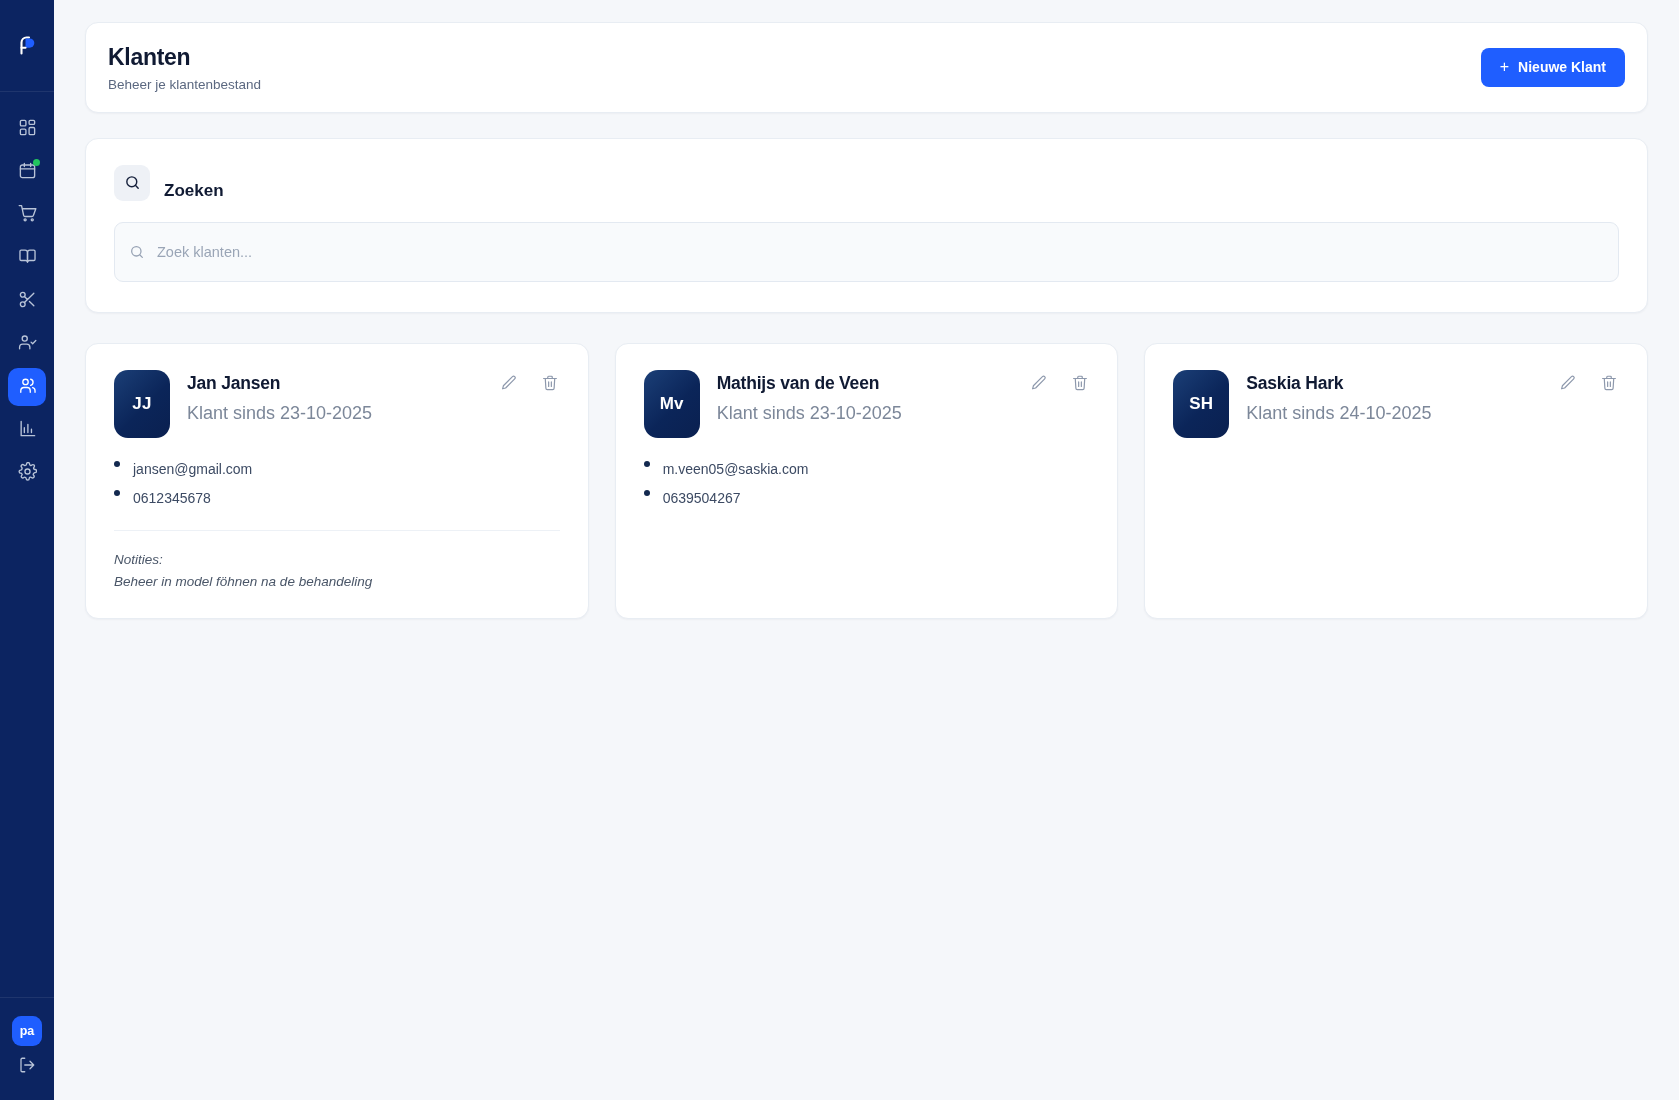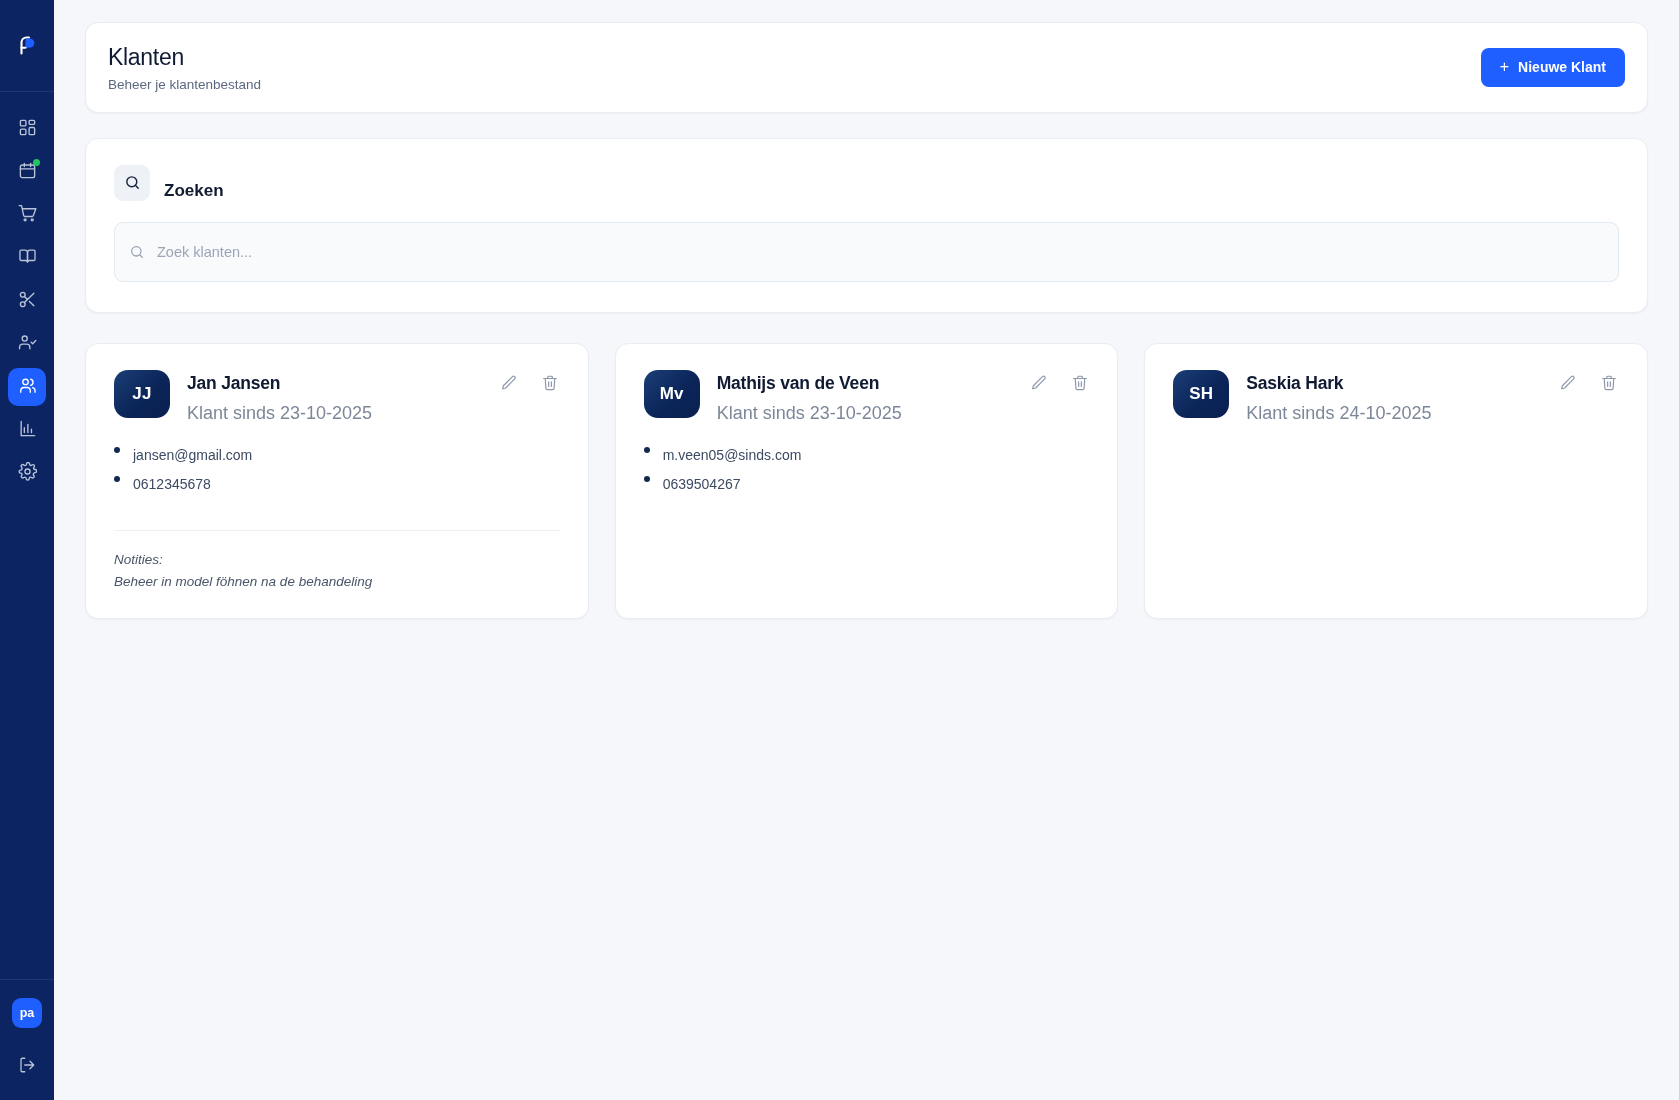--- a/index.html
+++ b/index.html
@@ -88,21 +88,21 @@
     border-radius: 50%;
     background: #22c55e;
   }
 
   .sidebar-bottom {
     width: 100%;
     display: flex;
     flex-direction: column;
     align-items: center;
     padding-bottom: 18px;
-    gap: 24px;
+    gap: 6px;
     border-top: 1px solid rgba(255,255,255,0.08);
     padding-top: 18px;
   }
 
   .user-avatar {
     width: 30px;
     height: 30px;
     border-radius: 9px;
     background: #1f5eff;
     color: #fff;
@@ -143,21 +143,21 @@
   .page-header {
     display: flex;
     align-items: center;
     justify-content: space-between;
     padding: 20px 22px;
     margin-bottom: 25px;
   }
 
   .page-title {
     font-size: 23px;
-    font-weight: 400;
+    font-weight: 700;
     letter-spacing: -0.3px;
     color: #101a33;
     line-height: 1.25;
   }
 
   .page-subtitle {
     font-size: 13.5px;
     color: #5b6880;
     margin-top: 5px;
   }
@@ -260,21 +260,21 @@
   }
 
   .cc-top {
     display: flex;
     align-items: flex-start;
     gap: 17px;
   }
 
   .cc-avatar {
     width: 56px;
-    height: 48px;
+    height: 68px;
     flex: 0 0 56px;
     border-radius: 14px;
     background: linear-gradient(135deg, #1b3f77 0%, #0b2559 55%, #0a2050 100%);
     color: #ffffff;
     font-size: 17px;
     font-weight: 700;
     display: flex;
     align-items: center;
     justify-content: center;
     letter-spacing: 0.2px;
@@ -575,21 +575,21 @@
                     <path d="M18.3 6l-.8 13.1a1.9 1.9 0 0 1-1.9 1.8H8.4a1.9 1.9 0 0 1-1.9-1.8L5.7 6"></path>
                     <path d="M10.2 10.5v6M13.8 10.5v6"></path>
                   </svg>
               </span>
             </button>
           </div>
         </div>
         <div class="cc-contacts">
           <div class="cc-contact-row">
             <span class="dot"></span>
-            <span>m.veen05@sinds.com</span>
+            <span>m.veen05@saskia.com</span>
           </div>
           <div class="cc-contact-row">
             <span class="dot"></span>
             <span>0639504267</span>
           </div>
         </div>
         <div class="cc-notes empty">
           <div class="cc-notes-label"></div>
           <div class="cc-notes-text"></div>
         </div>

